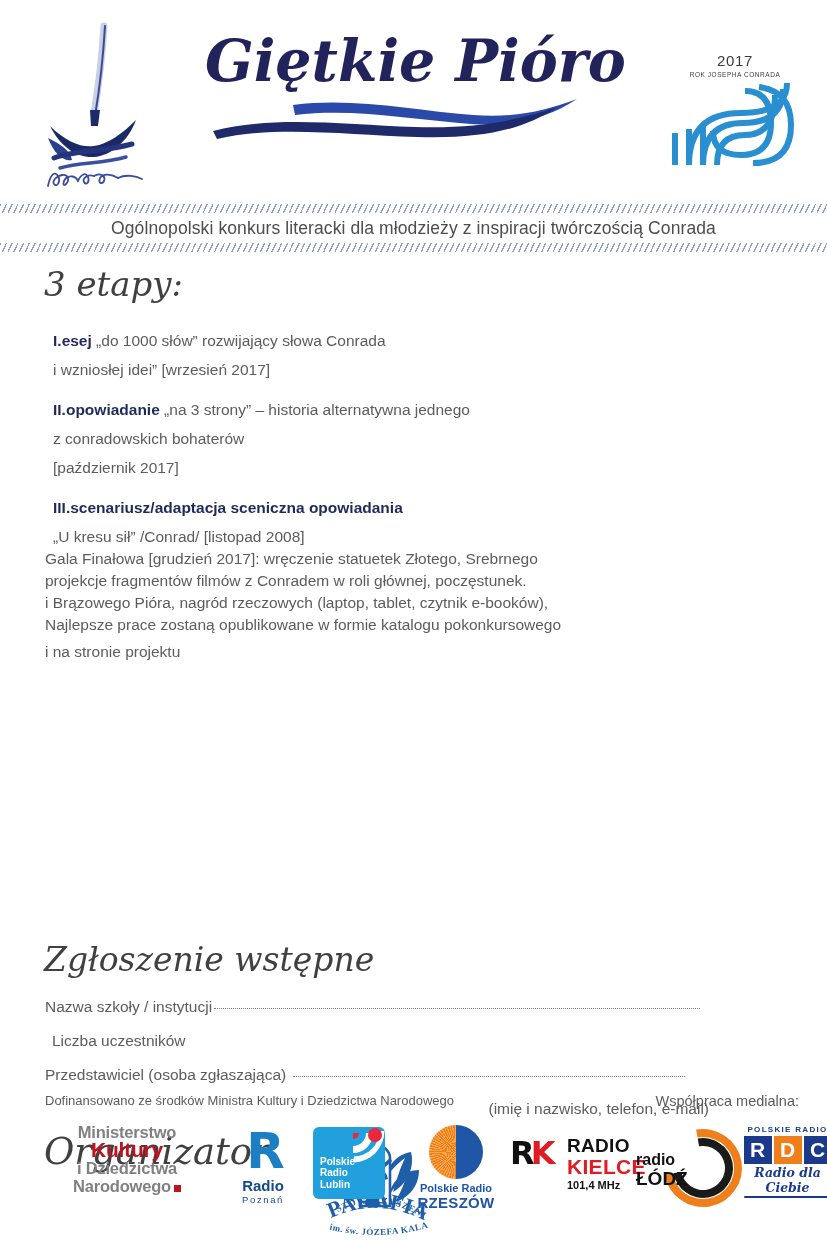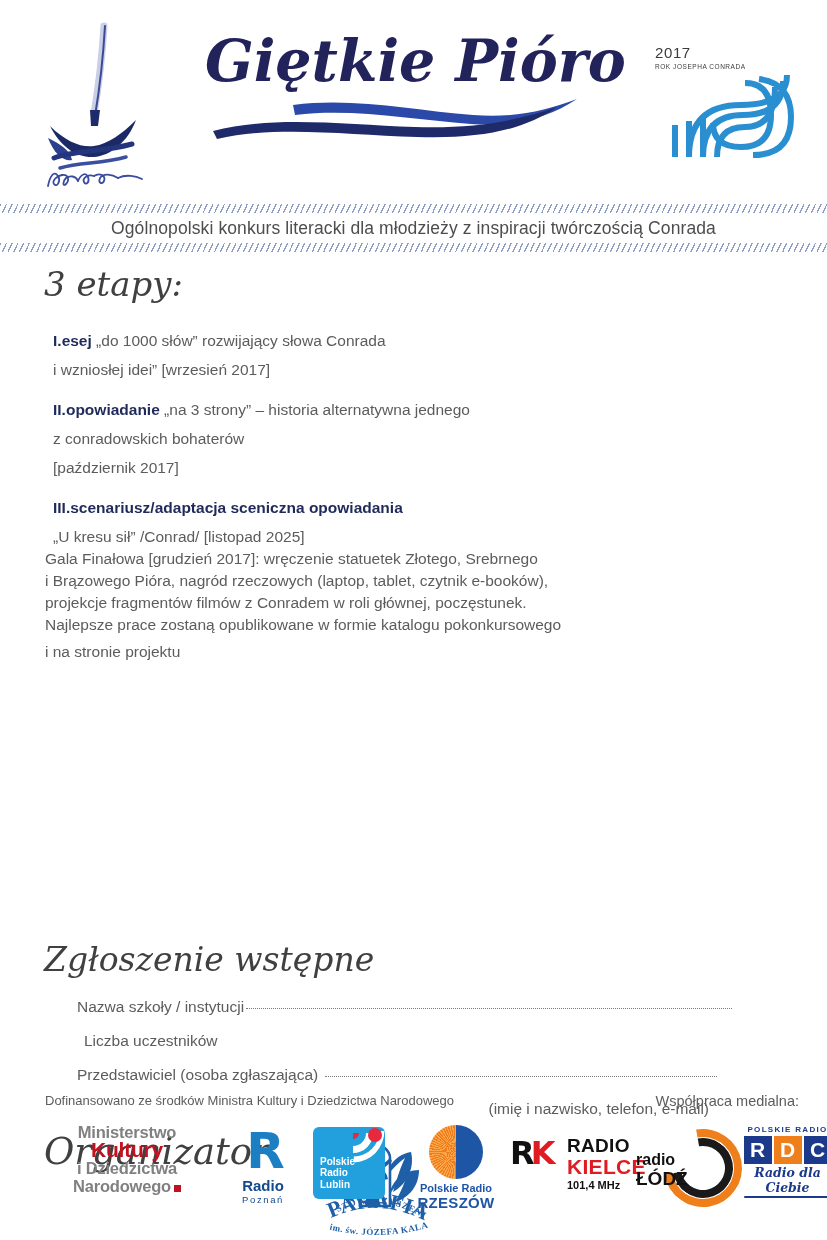--- a/index.html
+++ b/index.html
@@ -11,21 +11,21 @@
     color:#5a5a5a;
     position:relative;
     overflow:hidden;
   }
   .poster{position:relative;width:827px;height:920px;}
 
   
   .header{position:relative;height:200px;}
   .conrad-mark{position:absolute;left:32px;top:18px;width:128px;height:172px;}
   .title-logo{position:absolute;left:205px;top:32px;width:400px;height:145px;}
-  .year-mark{position:absolute;left:655px;top:44px;width:160px;height:125px;}
+  .year-mark{position:absolute;left:655px;top:52px;width:160px;height:125px;text-align:center;}
 
   .brand-text{
     font-family:"DejaVu Serif", serif;
     font-style:italic;
     font-weight:700;
     font-size:57px;
     color:#23235c;
     white-space:nowrap;
     line-height:1;
   }
@@ -81,21 +81,21 @@
   .gala{position:absolute;left:45px;top:296px;width:640px;}
   .gala p{margin:0;font-size:15.5px;line-height:22px;color:#5c5c5c;}
   .gala p.last{margin-top:5px;}
 
   
   .form-sec{position:absolute;left:0;top:940px;width:827px;}
   .h-zgloszenie{position:absolute;left:44px;top:0;font-size:33px;}
   .frow{
     position:absolute;left:45px;width:655px;
     display:flex;align-items:baseline;
-    font-size:15.5px;color:#5c5c5c;margin-left:32px;
+    font-size:15.5px;color:#5c5c5c;
   }
   .frow .lbl{white-space:nowrap;}
   .dots{
     flex:1;
     border-bottom:1.4px dotted #7b7b7b;
     margin-left:2px;
     position:relative;top:-3px;
   }
   .f1{top:58px;}
   .f2{top:92px;width:629px;flex-direction:column;}
@@ -235,28 +235,28 @@
       </div>
 
       <div class="stage">
         <p><b><span>II.</span><span>opowiadanie</span></b><span> „na 3 strony” – historia alternatywna jednego</span></p>
         <p>z conradowskich bohaterów</p>
         <p>[październik 2017]</p>
       </div>
 
       <div class="stage">
         <p><b><span>III.</span><span>scenariusz/adaptacja sceniczna opowiadania</span></b></p>
-        <p>„U kresu sił” /Conrad/ [listopad 2025]</p>
+        <p>„U kresu sił” /Conrad/ [listopad 2008]</p>
       </div>
     </div>
 
     <div class="gala">
       <p>Gala Finałowa [grudzień 2017]: wręczenie statuetek Złotego, Srebrnego</p>
+      <p>projekcje fragmentów filmów z Conradem w roli głównej, poczęstunek.</p>
       <p>i Brązowego Pióra, nagród rzeczowych (laptop, tablet, czytnik e-booków),</p>
-      <p>projekcje fragmentów filmów z Conradem w roli głównej, poczęstunek.</p>
       <p>Najlepsze prace zostaną opublikowane w formie katalogu pokonkursowego</p>
       <p class="last">i na stronie projektu</p>
     </div>
   </div>
 
   <div class="form-sec">
     <div class="h-script h-zgloszenie">Zgłoszenie wstępne</div>
 
     <div class="frow f1">
       <span class="lbl">Nazwa szkoły / instytucji</span>

